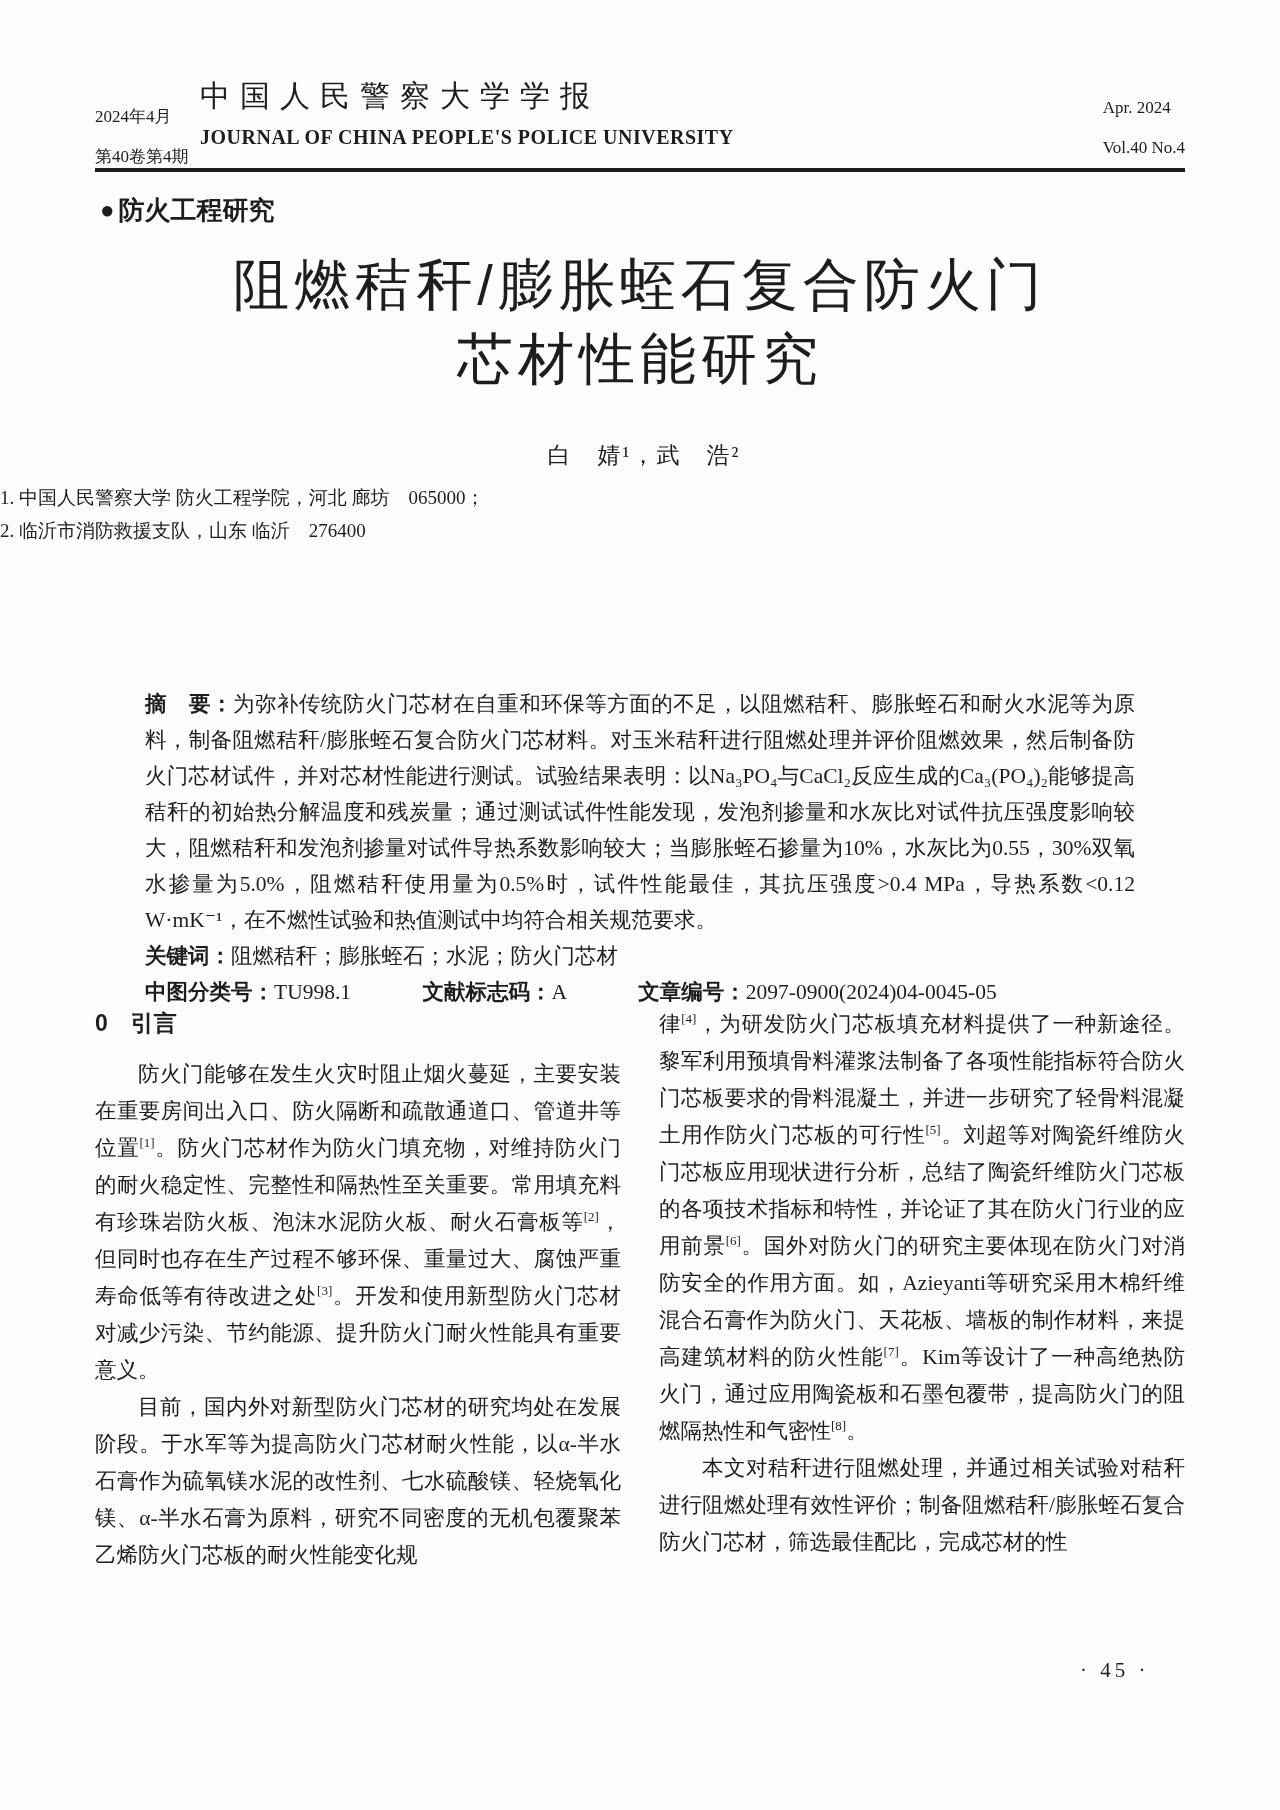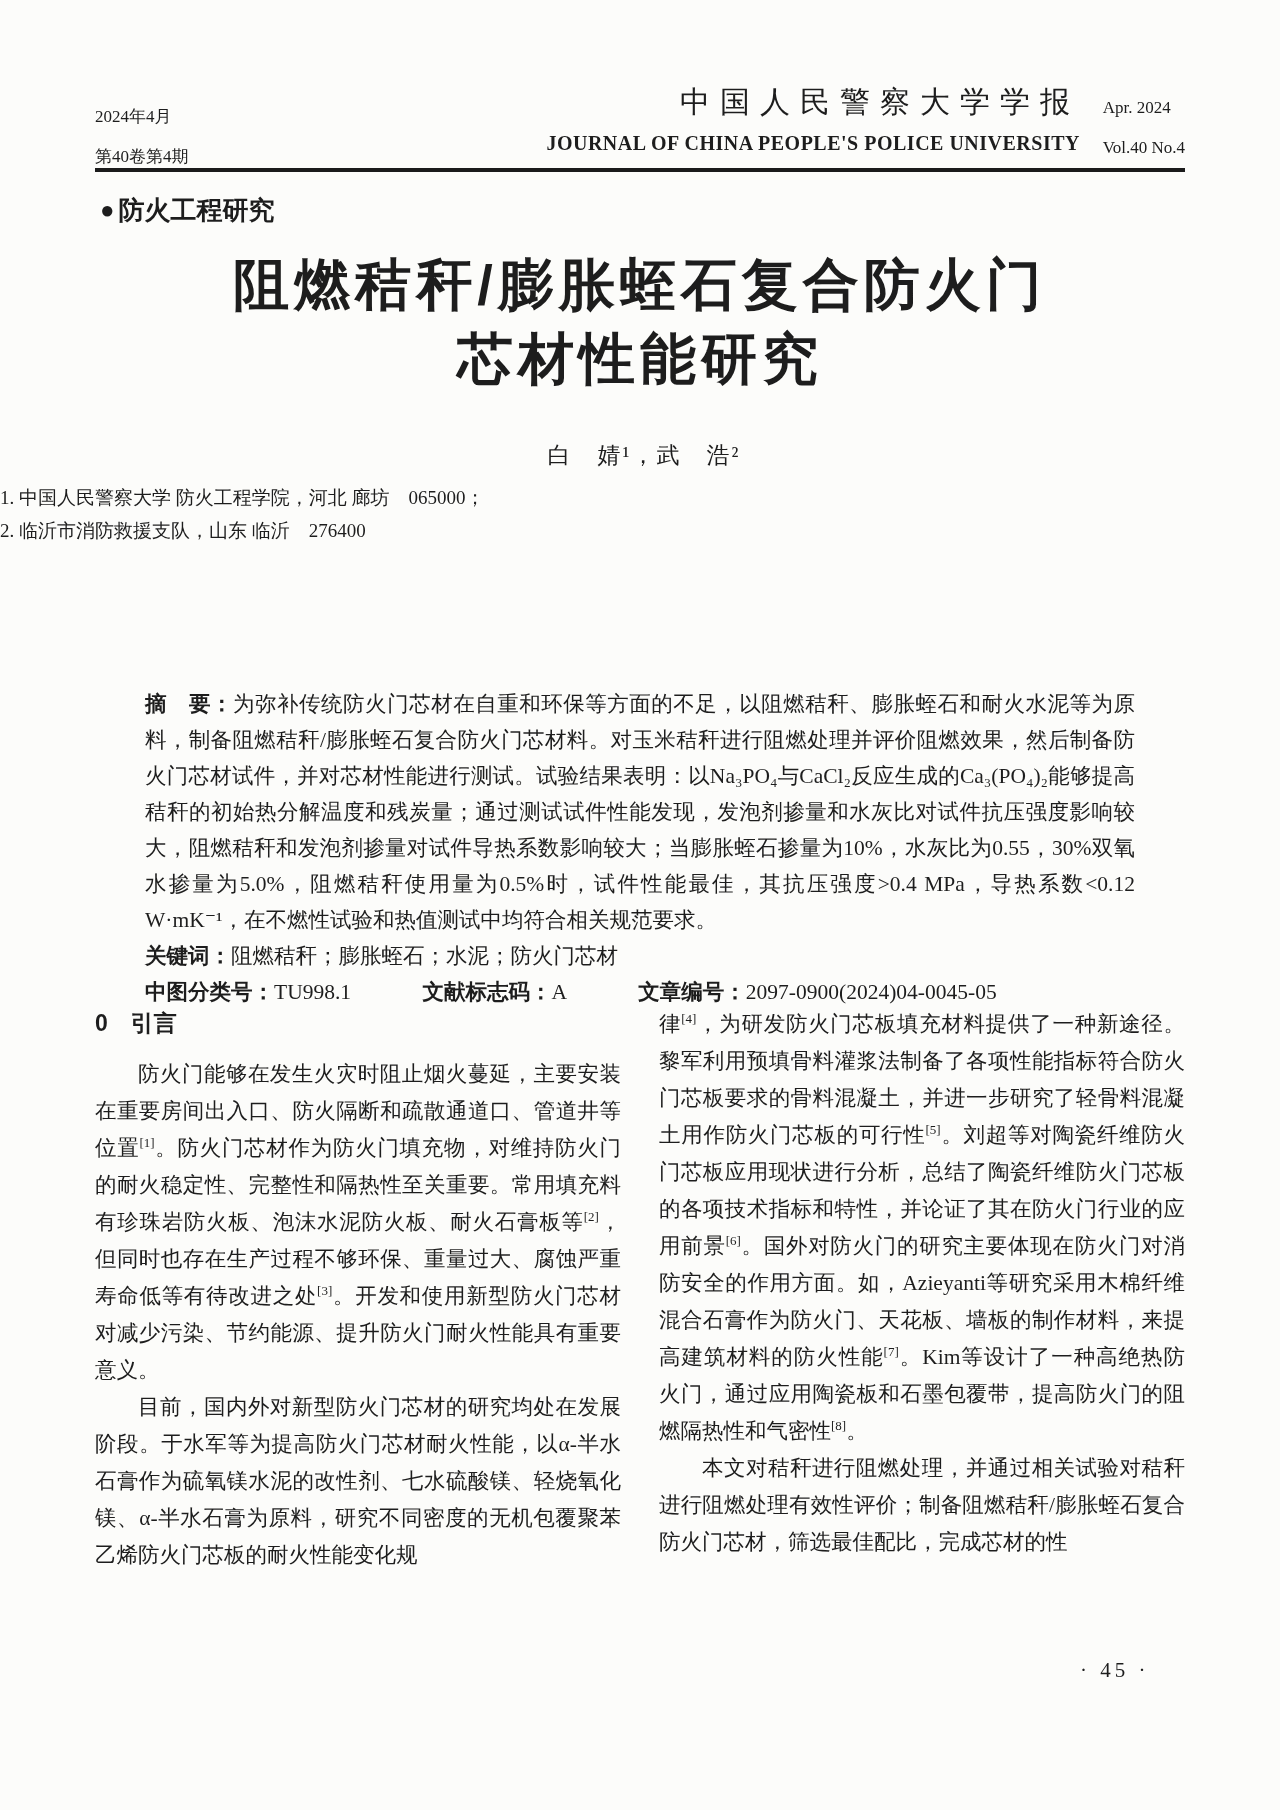--- a/index.html
+++ b/index.html
@@ -8,33 +8,33 @@
     width:1280px;height:1810px;
     margin:0 auto;
     background:#fcfcfa;
     color:#1d1d1d;
     font-family:"Liberation Serif","DejaVu Serif",serif;
     overflow:hidden;
   }
   
   .hdr-left{position:absolute;left:95px;top:97px;font-size:17px;line-height:40px;}
   .hdr-right{position:absolute;right:95px;top:88px;font-size:17px;line-height:40px;text-align:left;}
-  .hdr-center{position:absolute;left:200px;right:200px;top:82px;text-align:right;}
+  .hdr-center{position:absolute;left:200px;right:200px;top:76px;text-align:left;}
   .journal-cn{font-size:30px;letter-spacing:10px;font-family:"DejaVu Serif","Liberation Serif",serif;}
   .journal-en{font-size:20px;font-weight:bold;letter-spacing:.5px;margin-top:9px;
               font-family:"Liberation Serif",serif;transform:scaleY(1.05);}
   .hdr-rule{position:absolute;left:95px;right:95px;top:168px;height:4px;background:#1b1b1b;}
   
   .section-tag{position:absolute;left:100px;top:193px;font-size:26px;font-weight:bold;
                font-family:"Liberation Sans","DejaVu Sans",sans-serif;}
   .section-tag .bullet{font-size:24px;margin-right:4px;position:relative;top:-1px;}
   
   .title{position:absolute;left:0;right:0;top:248px;margin:0;text-align:center;
          font-family:"Liberation Sans","DejaVu Sans",sans-serif;
-         font-weight:bold;font-size:56px;line-height:74px;letter-spacing:5px;}
+         font-weight:normal;font-size:56px;line-height:74px;letter-spacing:5px;}
   .authors{position:absolute;left:0;right:0;top:440px;text-align:center;
            font-size:23px;letter-spacing:2px;padding-left:8px;}
   .affils{position:absolute;left:0;right:0;top:481px;text-align:left;
           font-size:19px;line-height:33px;}
   
   .abstract{position:absolute;left:145px;width:990px;top:686px;
             font-size:21.5px;line-height:36px;text-align:justify;}
   .abstract p{margin:0;}
   .lbl{font-family:"Liberation Sans","DejaVu Sans",sans-serif;font-weight:bold;}
   .clc-row{margin-top:2px;}

